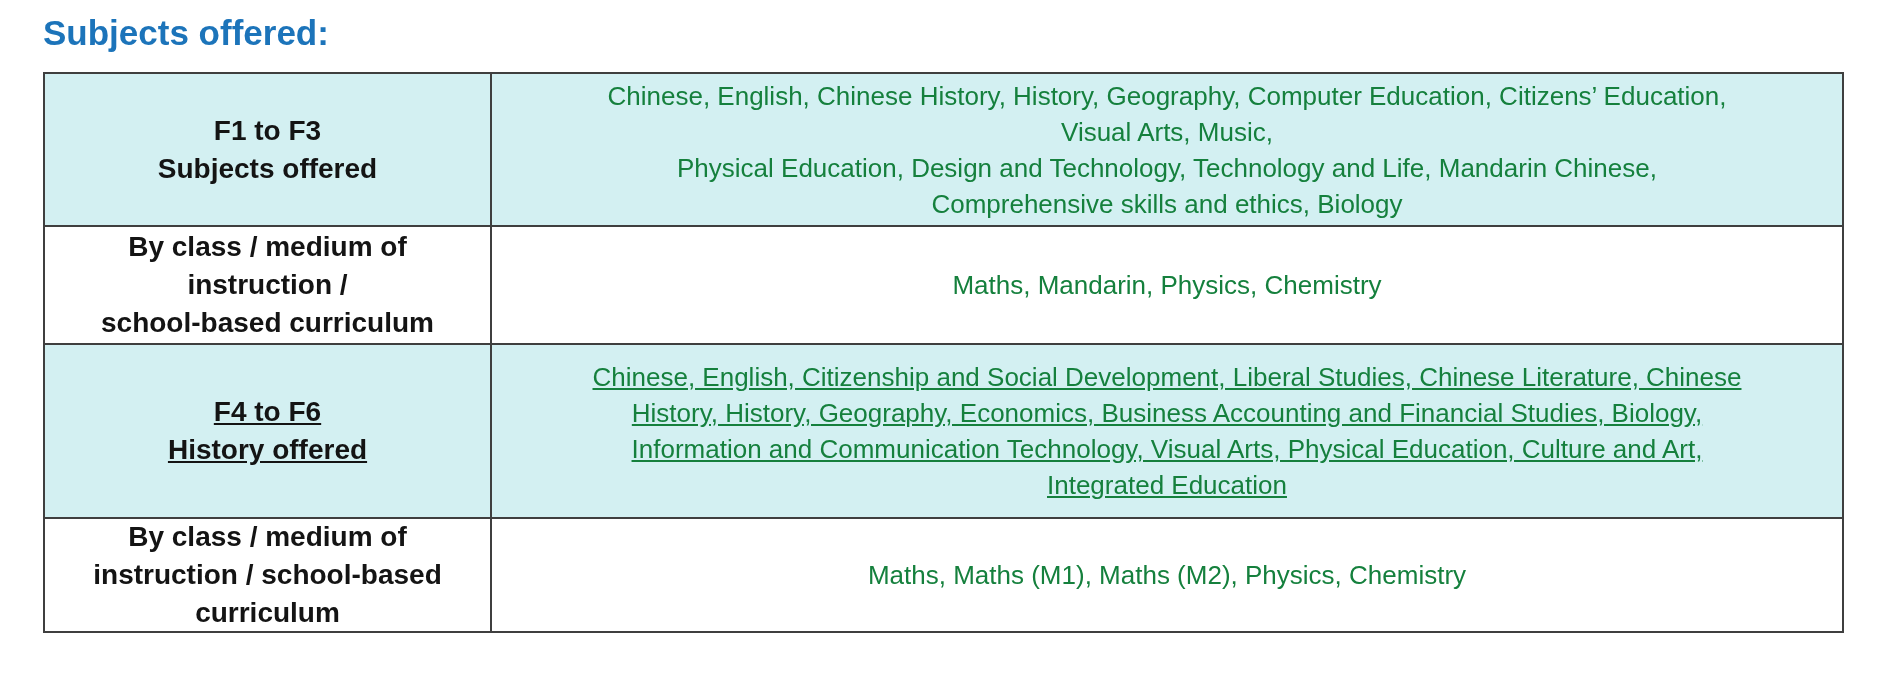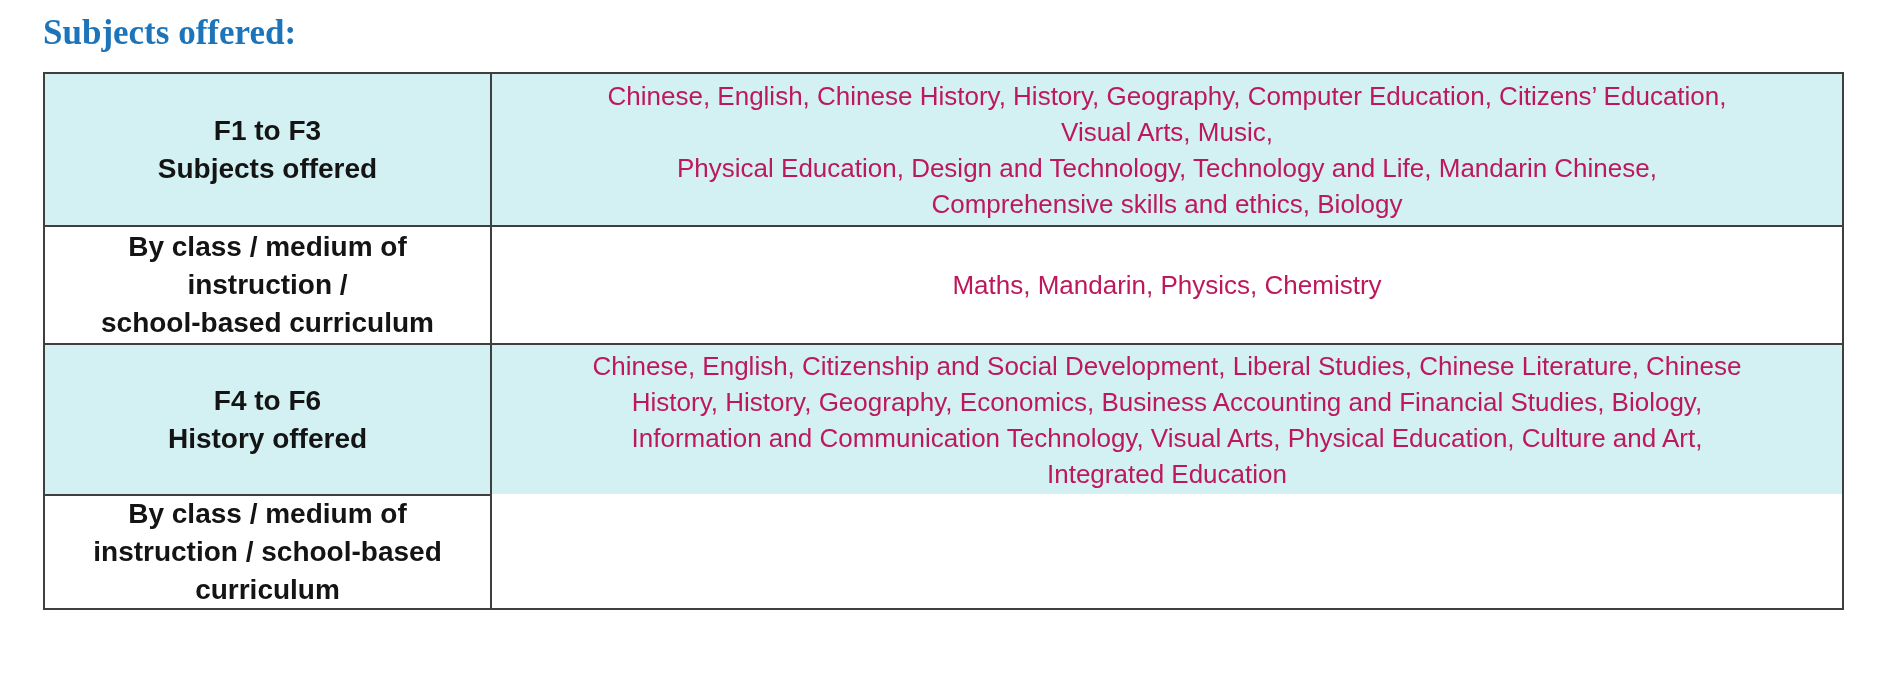--- a/index.html
+++ b/index.html
@@ -16,21 +16,20 @@
     overflow: hidden;
   }
   .page-title {
     position: absolute;
     left: 43px;
     top: 13px;
     font-size: 35px;
     font-weight: 700;
     color: #1c74ba;
     letter-spacing: 0px;
-    font-family: Liberation Serif, serif;
   }
   .subjects-table {
     position: absolute;
     left: 43px;
     top: 72px;
     width: 1801px;
     border: 2px solid #3f3f3f;
     box-sizing: border-box;
     display: grid;
     grid-template-columns: 447px 1fr;
@@ -49,25 +48,25 @@
   .header-cell {
     font-weight: 700;
     font-size: 28px;
     line-height: 38px;
     color: #141414;
     border-right: 2px solid #3f3f3f;
   }
   .content-cell {
     font-size: 26px;
     line-height: 36px;
-    color: #be185d;
+    color: #15803d;
   }
   .r1 { height: 151px; }
   .r2 { height: 118px; border-top: 2px solid #3f3f3f; }
-  .r3 { height: 151px; border-top: 2px solid #3f3f3f; }
+  .r3 { height: 174px; border-top: 2px solid #3f3f3f; text-decoration: underline; }
   .r4 { height: 114px; border-top: 2px solid #3f3f3f; }
 </style>
 </head>
 <body>
 
 <div class="page">
 
   <div class="page-title">Subjects offered:</div>
 
   <div class="subjects-table">
@@ -87,16 +86,17 @@
     <div class="cell header-cell hl r3">F4 to F6
 History offered</div>
     <div class="cell content-cell hl r3">Chinese, English, Citizenship and Social Development, Liberal Studies, Chinese Literature, Chinese
 History, History, Geography, Economics, Business Accounting and Financial Studies, Biology,
 Information and Communication Technology, Visual Arts, Physical Education, Culture and Art,
 Integrated Education</div>
 
     <div class="cell header-cell r4">By class / medium of
 instruction / school-based
 curriculum</div>
+    <div class="cell content-cell r4">Maths, Maths (M1), Maths (M2), Physics, Chemistry</div>
 
   </div>
 
 </div>
 
 </body></html>

